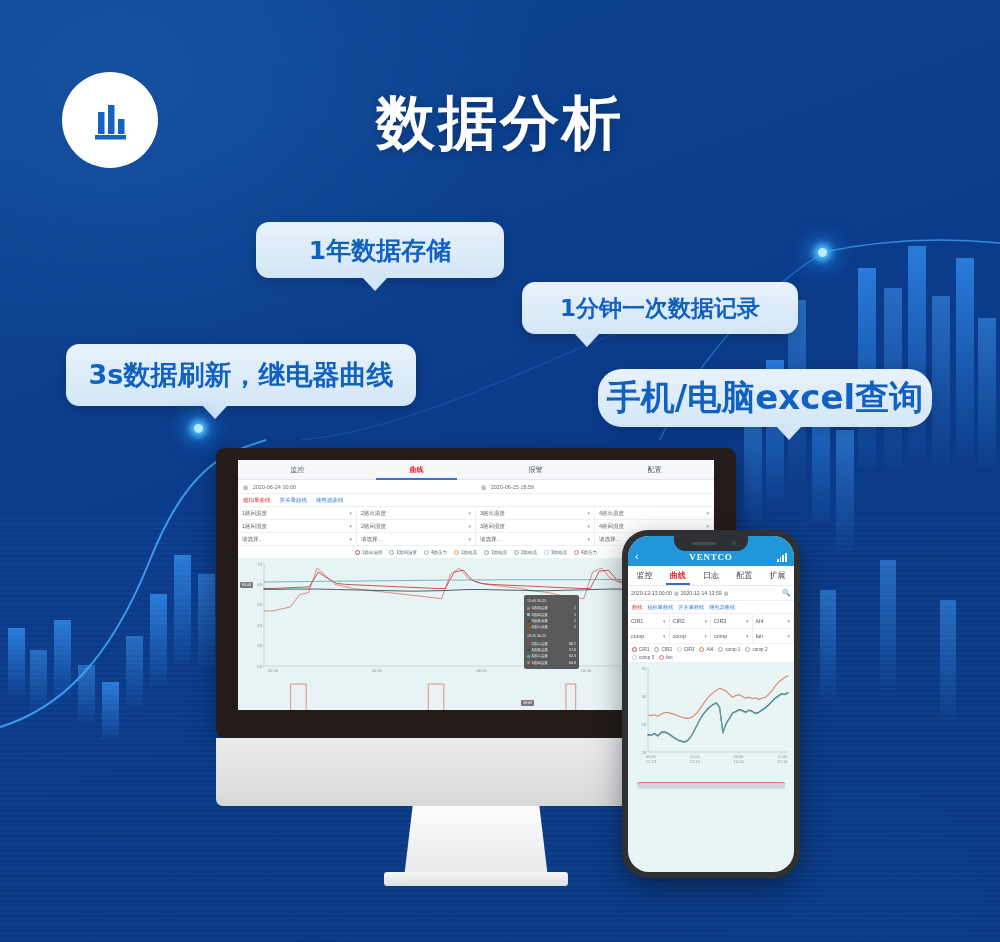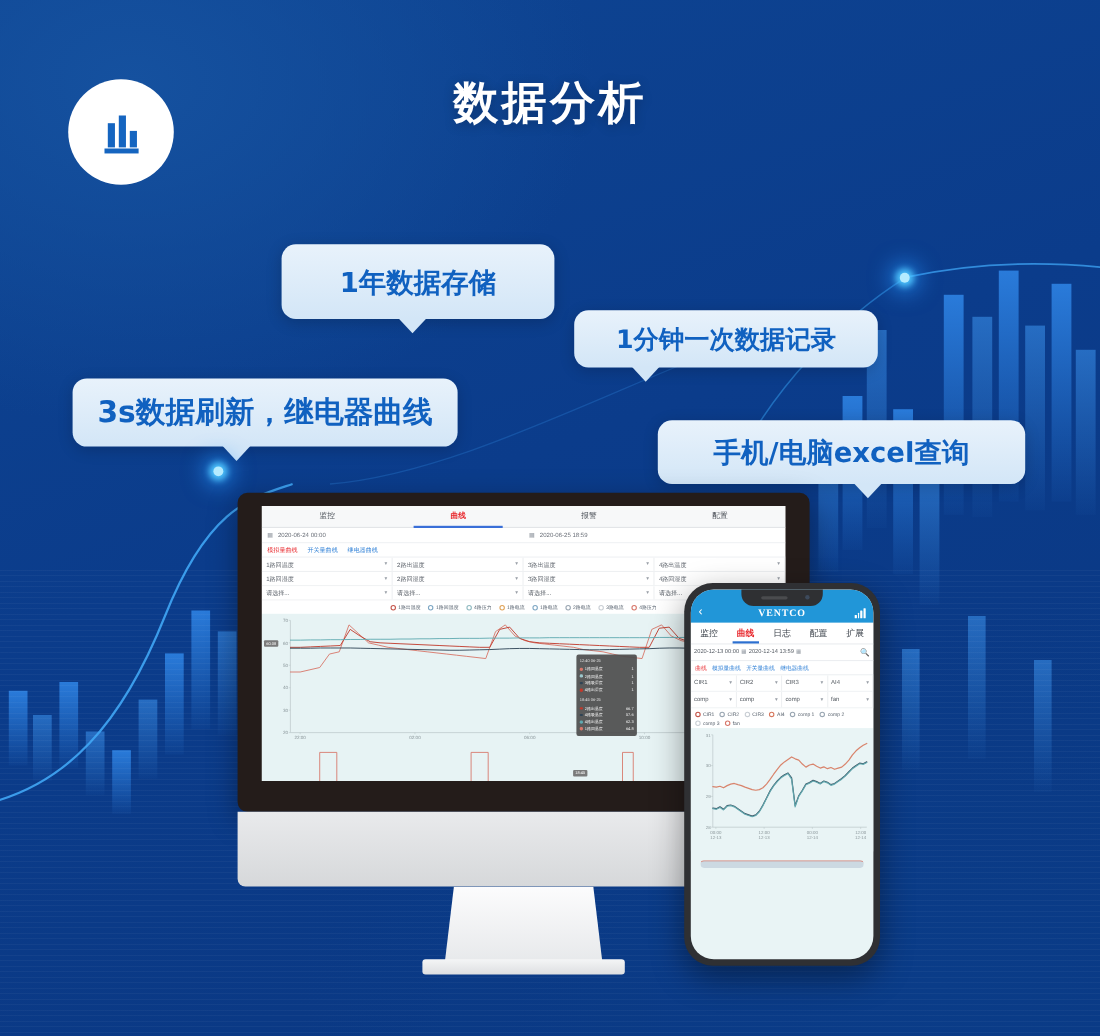--- a/index.html
+++ b/index.html
@@ -26,22 +26,22 @@
   .bg-svg{ position:absolute; inset:0; }
 
   
   #header{ position:absolute; top:0; left:0; width:1000px; height:200px; }
   .hdr-icon{
     position:absolute; left:62px; top:72px; width:96px; height:96px;
     background:#ffffff; border-radius:50%;
     display:flex; align-items:center; justify-content:center;
   }
   .hdr-title{
-    position:absolute; left:0; top:66px; width:1000px; text-align:center;
-    font-size:41px; font-weight:bold; color:#ffffff; letter-spacing:3px;
+    position:absolute; left:0; top:84px; width:1000px; text-align:center;
+    font-size:59px; font-weight:bold; color:#ffffff; letter-spacing:3px;
     font-family:"DejaVu Sans","Liberation Sans",sans-serif;
     text-shadow:0 2px 10px rgba(0,0,0,.25);
   }
   .hdr-num{
     position:absolute; right:50px; top:72px; text-align:center;
   }
   .hdr-num-text{
     font-size:60px; color:#ffffff; font-weight:400; line-height:1;
     font-family:"Liberation Sans",sans-serif; letter-spacing:2px;
   }
@@ -56,27 +56,27 @@
     color:#1061c0; font-weight:bold;
     font-family:"DejaVu Sans","Liberation Sans",sans-serif;
     box-shadow:0 3px 14px rgba(0,0,0,.18);
     white-space:nowrap;
   }
   .bubble::after{
     content:""; position:absolute; bottom:-13px;
     border-left:13px solid transparent; border-right:13px solid transparent;
     border-top:14px solid #d3e6f7;
   }
-  #b1{ left:256px; top:222px; width:248px; height:68px; font-size:25px; }
+  #b1{ left:256px; top:222px; width:248px; height:56px; font-size:25px; }
   #b1::after{ left:106px; }
   #b2{ left:522px; top:282px; width:276px; height:52px; font-size:23px; }
   #b2::after{ left:52px; }
   #b3{ left:66px; top:344px; width:350px; height:62px; font-size:27px; }
   #b3::after{ left:136px; }
-  #b4{ left:598px; top:382px; width:334px; height:58px; font-size:25px; }
+  #b4{ left:598px; top:369px; width:334px; height:58px; font-size:34px;border-radius:24px; }
   #b4::after{ left:178px; }
 
   .glow-dot{ position:absolute; width:9px; height:9px; border-radius:50%; background:#b5ecff;
     box-shadow:0 0 6px 4px rgba(80,200,255,.95),0 0 18px 10px rgba(40,150,255,.55); }
   #gd1{ left:194px; top:424px; }
   #gd2{ left:818px; top:248px; }
 
   
   #monitor{ position:absolute; left:216px; top:448px; width:520px; height:440px; }
   .mon-bezel{

